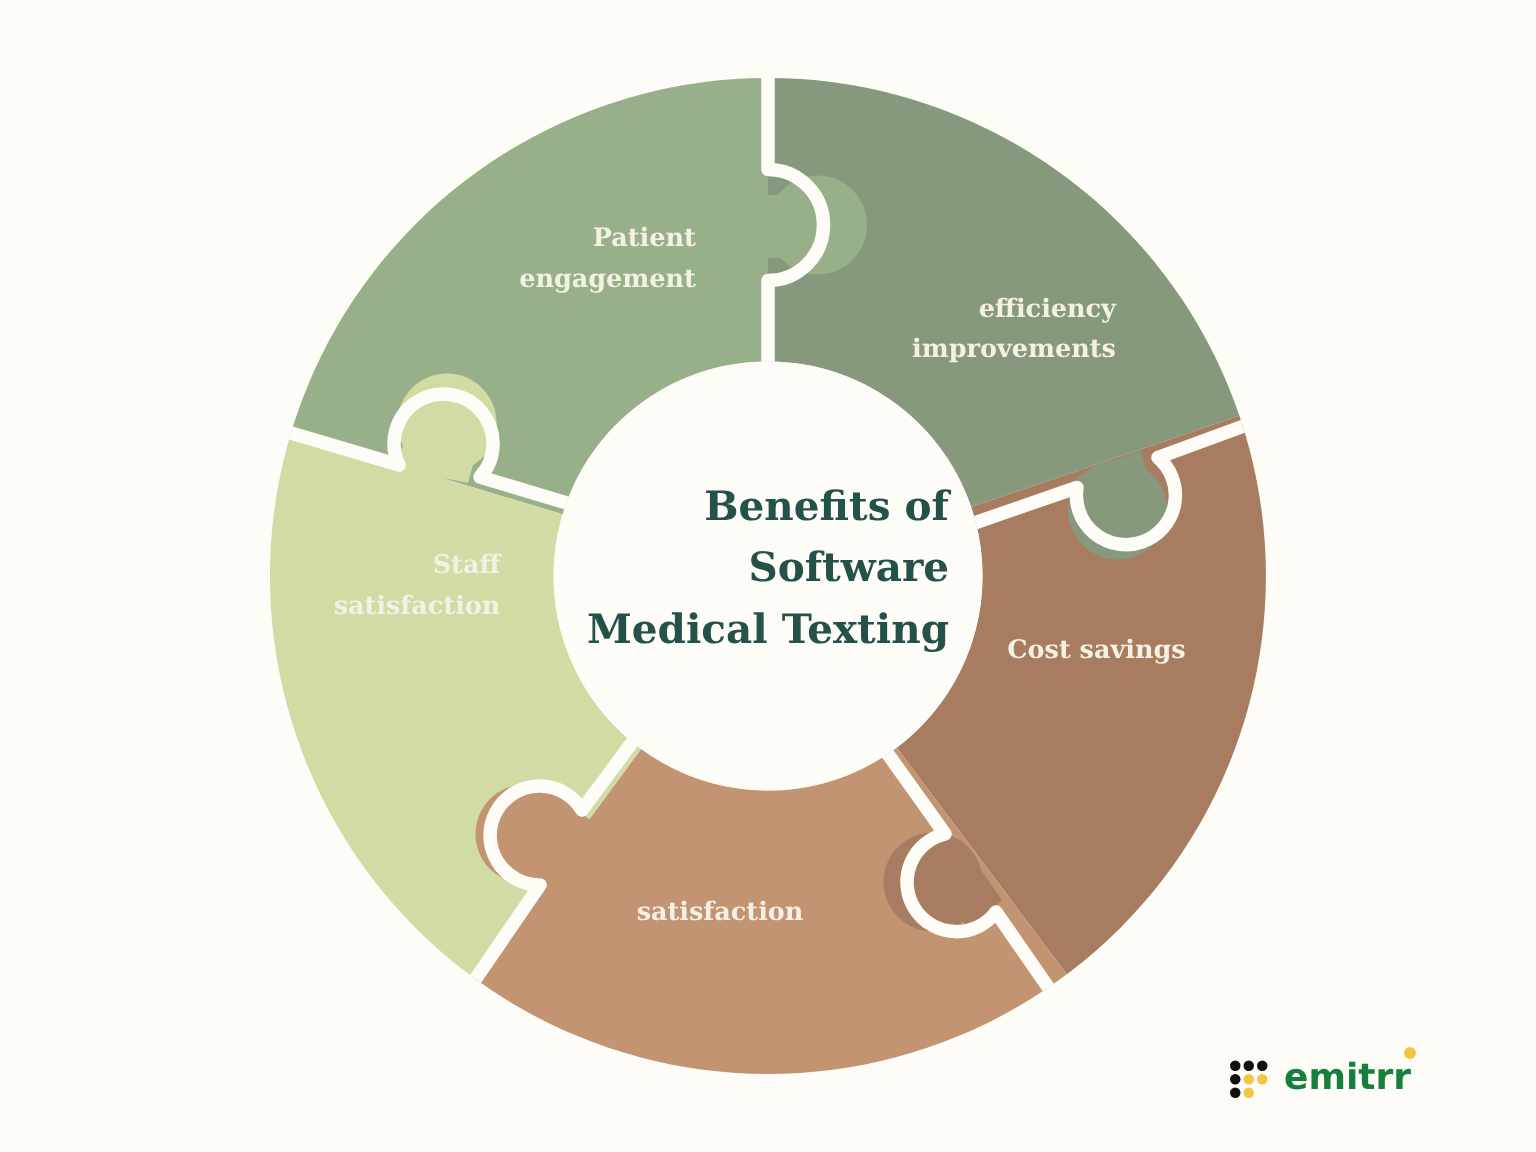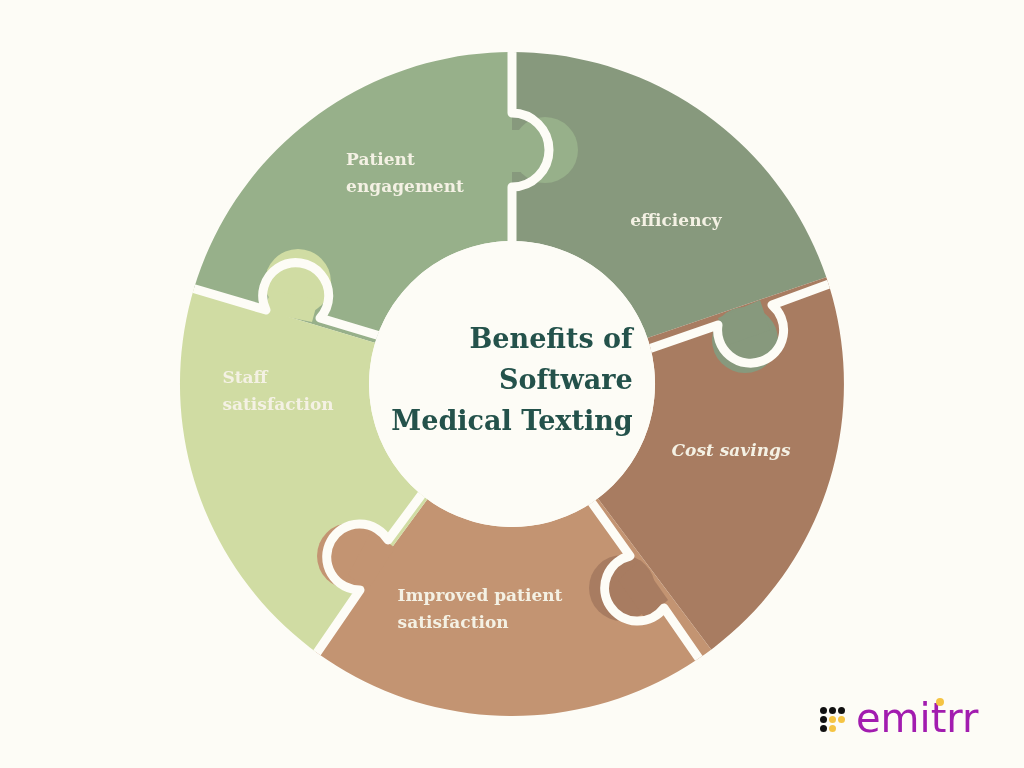--- a/index.html
+++ b/index.html
@@ -3,40 +3,40 @@
 <meta charset="utf-8">
 <style>
   html, body { margin: 0; padding: 0; }
   body {
     width: 1024px; height: 768px; overflow: hidden;
     background: #fdfcf6; position: relative;
     font-family: "DejaVu Serif", "Liberation Serif", serif;
   }
   #diagram { position: absolute; left: 0; top: 0; }
   .label {
-    position: absolute; text-align: left; color: #f4f1e4;
+    position: absolute; text-align: right; color: #f4f1e4;
     font-family: "DejaVu Serif", "Liberation Serif", serif;
     font-weight: bold; font-size: 17px; line-height: 27px;
     white-space: nowrap; transform: translate(-50%, -50%);
   }
   .title {
     position: absolute; left: 512px; top: 379px; transform: translate(-50%, -50%);
     text-align: right; color: #24524b;
     font-family: "DejaVu Serif", "Liberation Serif", serif;
     font-weight: bold; font-size: 27px; line-height: 41px; white-space: nowrap;
   }
   .logo {
     position: absolute; left: 820px; top: 698px; height: 40px;
     display: flex; align-items: center;
   }
   .logo-mark { width: 28px; height: 28px; position: relative; margin-right: 8px; }
   .logo-mark span { position: absolute; width: 7px; height: 7px; border-radius: 50%; }
   .logo-text {
-    font-family: "DejaVu Sans", "Liberation Sans", sans-serif; font-weight: normal;
-    font-size: 40px; color: #a21caf; letter-spacing: 0px; position: relative; line-height: 40px;
+    font-family: "DejaVu Sans", "Liberation Sans", sans-serif; font-weight: bold;
+    font-size: 24px; color: #15803d; letter-spacing: 0px; position: relative; line-height: 40px;
   }
   .logo-dot { position: absolute; width: 8px; height: 8px; border-radius: 50%; }
 </style>
 </head>
 <body>
 
 <svg id="diagram" width="1024" height="768" viewBox="0 0 1024 768">
   <defs>
     <clipPath id="ring">
       <path d="M512,52 A332,332 0 1,1 511.9,52 Z M512,241 A143,143 0 1,0 512.1,241 Z" fill-rule="evenodd"></path>
@@ -83,28 +83,28 @@
   <div>Medical Texting</div>
 </div>
 
 <div class="label" style="left:405px; top:173px;">
   <div>Patient</div>
   <div>engagement</div>
 </div>
 
 <div class="label" style="left:676px; top:220px;">
   <div>efficiency</div>
+  <div>improvements</div>
 </div>
 
-<div class="label" style="left:731px; top:450px;font-style:italic;">
+<div class="label" style="left:731px; top:434px;">
   <div>Cost savings</div>
 </div>
 
 <div class="label" style="left:480px; top:609px;">
-  <div>Improved patient</div>
   <div>satisfaction</div>
 </div>
 
 <div class="label" style="left:278px; top:391px;">
   <div>Staff</div>
   <div>satisfaction</div>
 </div>
 
 <div class="logo">
   <div class="logo-mark">

